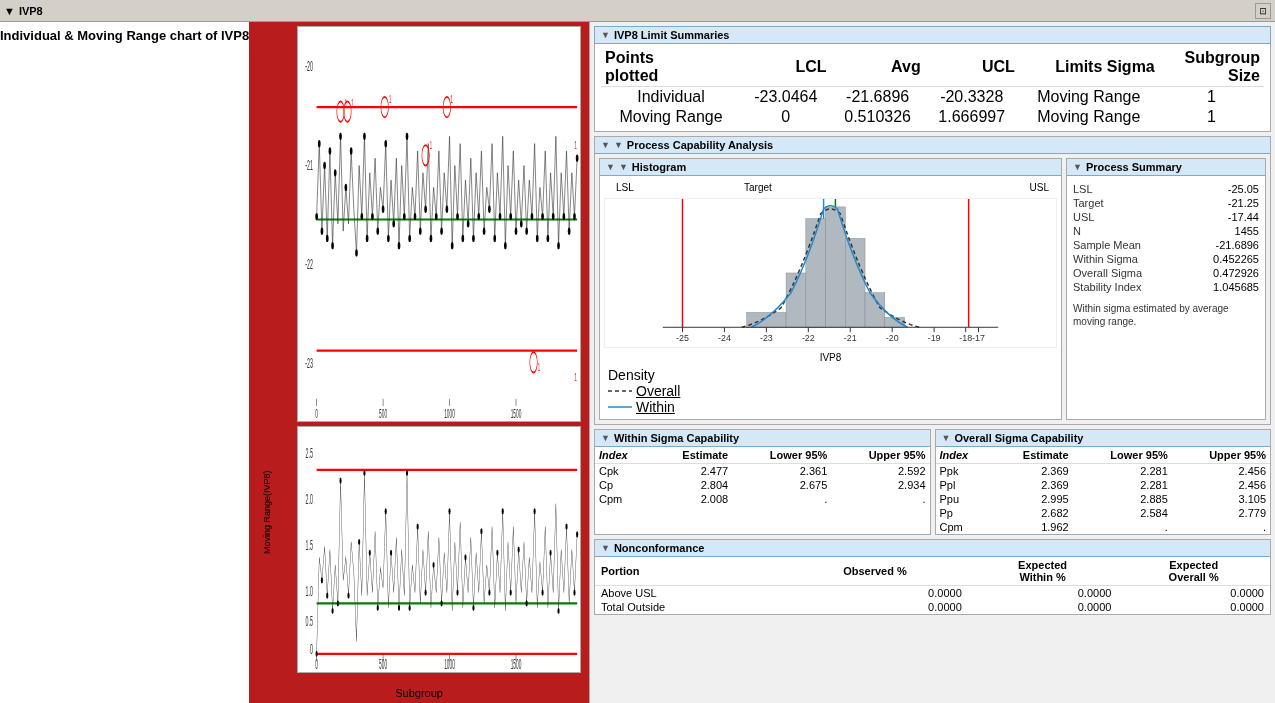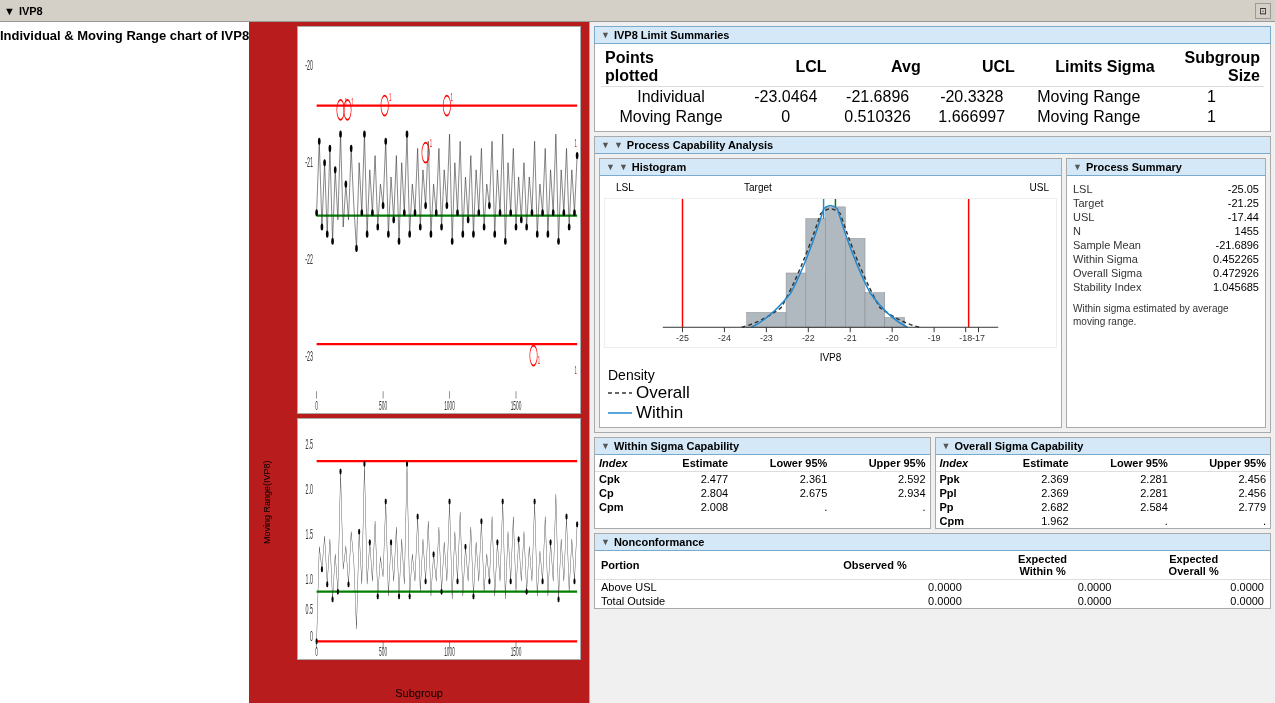--- a/index.html
+++ b/index.html
@@ -208,21 +208,21 @@
       text-align: right;
       padding: 2px 4px;
       font-weight: bold;
       border-bottom: 1px solid #ddd;
     }
     .cap-table th:first-child { text-align: left; font-style: italic; }
     .cap-table td {
       text-align: right;
       padding: 1px 4px;
     }
-    .cap-table td:first-child { text-align: left; font-weight: bold; }
+    .cap-table td:first-child { text-align: left; }
 
     
     .nonconf-section {
       background: white;
       border: 1px solid #aaa;
     }
     .nonconf-header {
       background: #d4e8f7;
       border-bottom: 1px solid #7aabce;
       padding: 2px 6px;
@@ -247,21 +247,22 @@
     .nonconf-table td {
       text-align: right;
       padding: 1px 6px;
     }
     .nonconf-table td:first-child { text-align: left; }
 
     .legend-item {
       display: flex;
       align-items: center;
       gap: 4px;
-      font-size: 17px;
+      font-size: 14px;
+      text-decoration: underline;
     }
   </style>
 </head>
 <body>
 
 <div class="title-bar">
   <span>▼</span>
   <span>IVP8</span>
   <button class="restore-btn">⊡</button>
 </div>
@@ -376,21 +377,21 @@
             <line x1="160" y1="255" x2="160" y2="260" stroke="#333" stroke-width="1"></line>
             <text x="160" y="268" font-size="9" text-anchor="middle" fill="#333">500</text>
             <line x1="285" y1="255" x2="285" y2="260" stroke="#333" stroke-width="1"></line>
             <text x="285" y="268" font-size="9" text-anchor="middle" fill="#333">1000</text>
             <line x1="410" y1="255" x2="410" y2="260" stroke="#333" stroke-width="1"></line>
             <text x="410" y="268" font-size="9" text-anchor="middle" fill="#333">1500</text>
           </svg>
         </div>
       </div>
 
-      <div style="position:relative; flex:1; margin-bottom:21px;">
+      <div style="position:relative; flex:1; margin-bottom:8px;">
         <div style="position:absolute; left:-30px; top:50%; transform:rotate(-90deg) translateX(50%); font-size:9px; white-space:nowrap; width:80px; text-align:center;">Moving Range(IVP8)</div>
         <div style="margin-left:40px; height:100%; position:relative;">
           <svg width="100%" height="100%" viewBox="0 0 530 160" preserveAspectRatio="none" style="border:1px solid #aaa; background:white;">
 
             <text x="28" y="20" font-size="10" text-anchor="end" fill="#333">2.5</text>
             <text x="28" y="50" font-size="10" text-anchor="end" fill="#333">2.0</text>
             <text x="28" y="80" font-size="10" text-anchor="end" fill="#333">1.5</text>
             <text x="28" y="110" font-size="10" text-anchor="end" fill="#333">1.0</text>
             <text x="28" y="130" font-size="10" text-anchor="end" fill="#333">0.5</text>
             <text x="28" y="148" font-size="10" text-anchor="end" fill="#333">0</text>
@@ -694,20 +695,26 @@
                 <td>2.281</td>
                 <td>2.456</td>
               </tr>
             <tr>
                 <td>Ppl</td>
                 <td>2.369</td>
                 <td>2.281</td>
                 <td>2.456</td>
               </tr>
             <tr>
+                <td>Ppu</td>
+                <td>2.995</td>
+                <td>2.885</td>
+                <td>3.105</td>
+              </tr>
+            <tr>
                 <td>Pp</td>
                 <td>2.682</td>
                 <td>2.584</td>
                 <td>2.779</td>
               </tr>
             <tr>
                 <td>Cpm</td>
                 <td>1.962</td>
                 <td>.</td>
                 <td>.</td>

